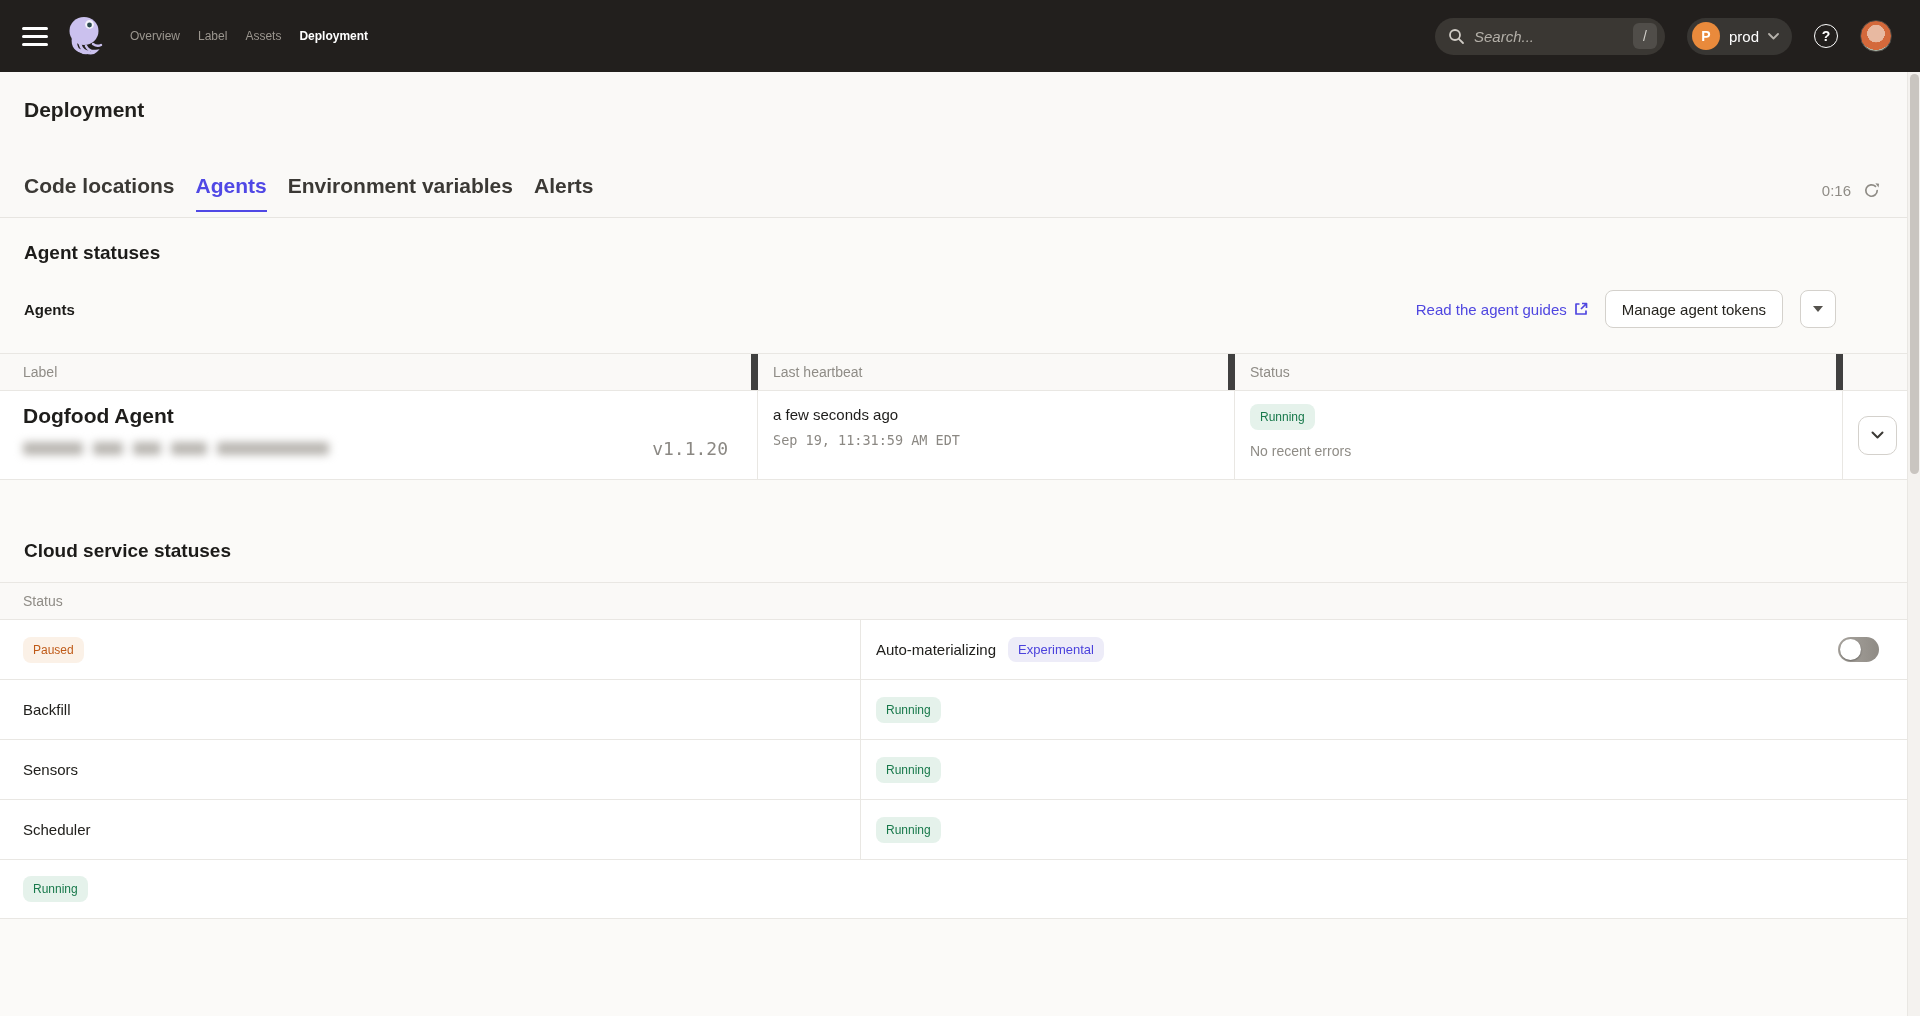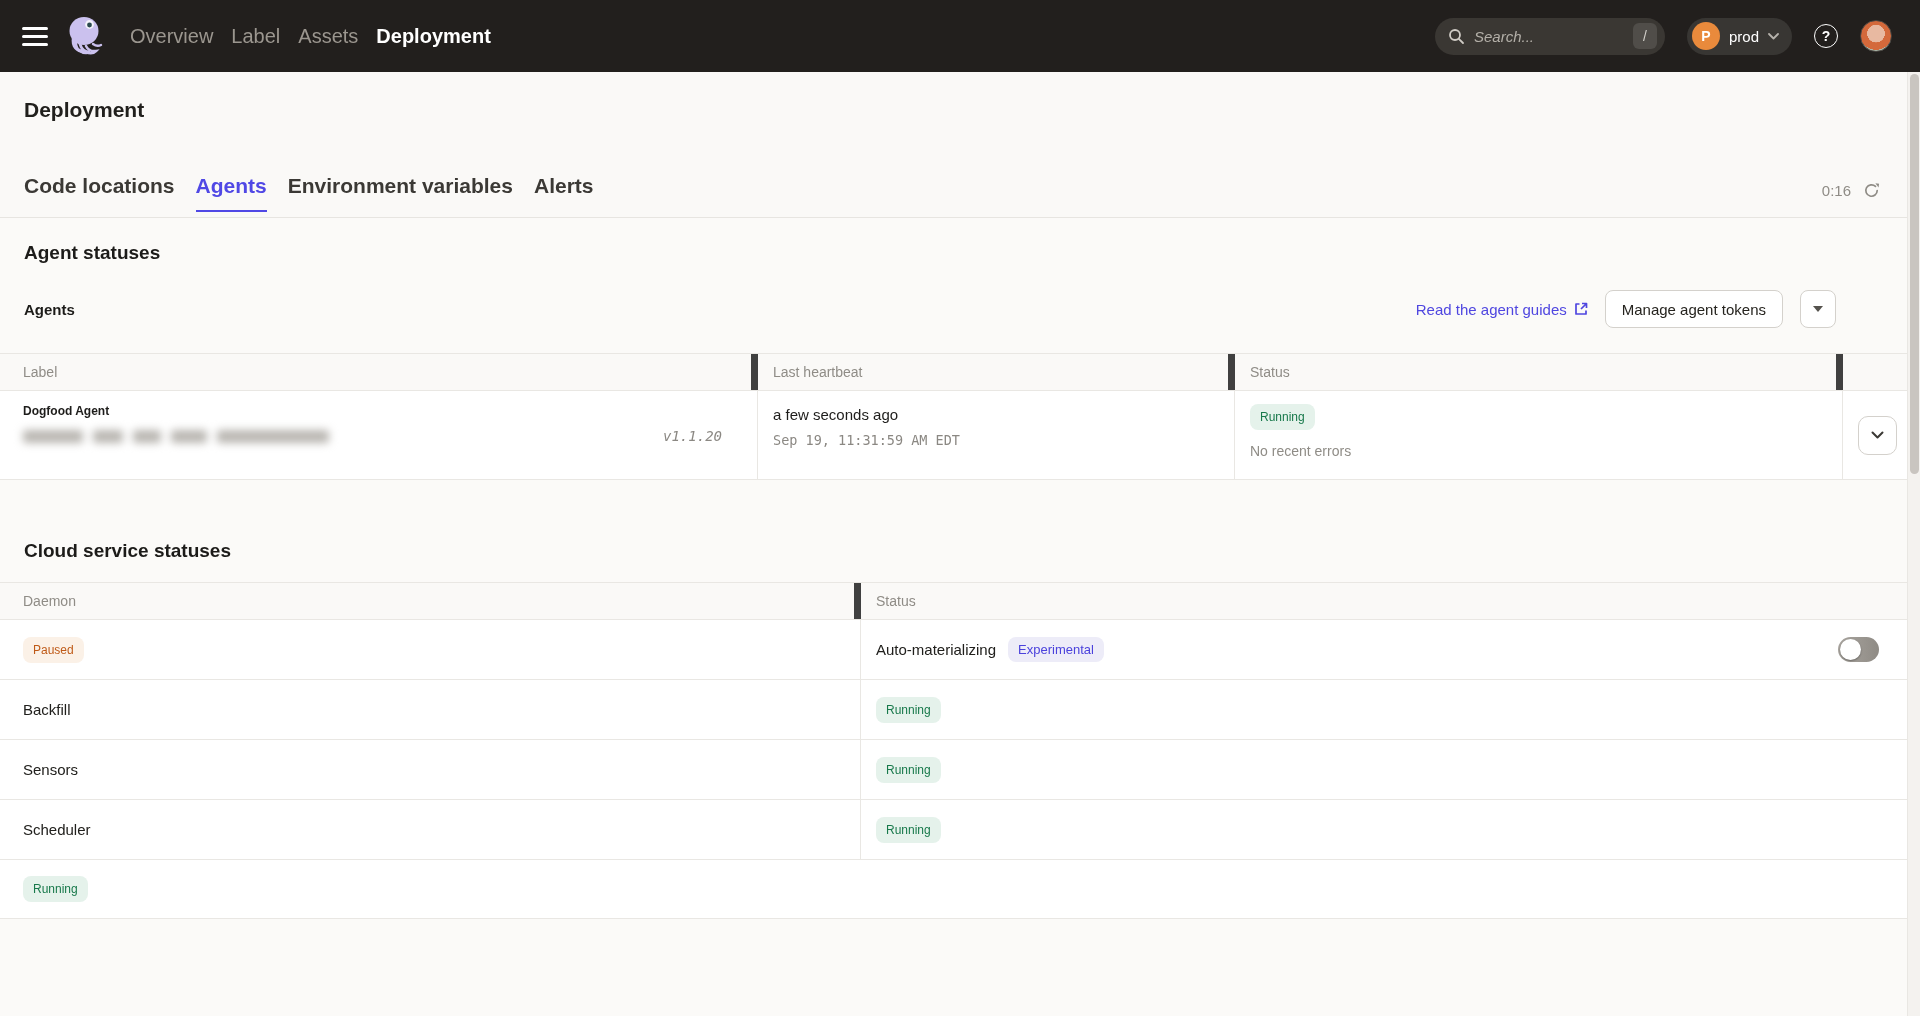--- a/index.html
+++ b/index.html
@@ -5,21 +5,21 @@
   * { margin:0; padding:0; box-sizing:border-box; }
   html,body { width:1920px; height:1016px; overflow:hidden; background:#FBFAF8;
     font-family:"Liberation Sans", sans-serif; color:#21201D; }
 
   
   .topbar { height:72px; background:#221F1D; display:flex; align-items:center; padding:0 28px 0 16px; }
   .hamburger { width:26px; height:26px; display:flex; flex-direction:column; justify-content:center; gap:5px; cursor:pointer; margin-left:6px;}
   .hamburger span { display:block; height:3px; border-radius:2px; background:#FFFFFF; }
   .logo { margin-left:18px; width:38px; height:42px; }
   .nav-links { display:flex; gap:18px; margin-left:26px; }
-  .nav-link { font-size:20px; color:#9B968F; cursor:pointer; }
+  .nav-link { font-size:12px; color:#9B968F; cursor:pointer; }
   .nav-link.active { color:#FFFFFF; font-weight:700; }
   .topbar-right { margin-left:auto; display:flex; align-items:center; gap:22px; }
   .searchbox { width:230px; height:37px; background:#3A3733; border-radius:19px; display:flex; align-items:center; padding:0 8px 0 13px; }
   .searchbox input { flex:1; background:transparent; border:none; outline:none; color:#D8D5D0; font-size:15px; font-family:"Liberation Sans",sans-serif; min-width:0;font-style:italic; }
   .searchbox input::placeholder { color:#B3AFA8; }
   .slash-key { width:24px; height:26px; background:#504D49; border-radius:6px; color:#D3D0CB; font-size:14px; display:flex; align-items:center; justify-content:center; }
   .org-chip { height:37px; background:#383633; border-radius:19px; display:flex; align-items:center; gap:9px; padding:0 13px 0 5px; cursor:pointer; }
   .org-avatar { width:28px; height:28px; border-radius:50%; background:#E98A3C; color:#FFFFFF; font-size:14px; font-weight:700; display:flex; align-items:center; justify-content:center; }
   .org-name { color:#FFFFFF; font-size:15px; }
   .help-icon { width:24px; height:24px; border:1.6px solid #FFFFFF; border-radius:50%; color:#FFFFFF; font-size:14px; font-weight:700; display:flex; align-items:center; justify-content:center; cursor:pointer; position:relative; }
@@ -54,25 +54,25 @@
   .tbl .hrow { background:#FAF9F7; }
   .tbl-agents .hrow, .tbl-agents .drow { grid-template-columns:758px 477px 608px 1fr; }
   .tbl-cloud  .hrow, .tbl-cloud  .drow { grid-template-columns:861px 1fr; }
   .tbl .last { border-bottom:1px solid #E9E7E3; }
   .hcell { font-size:14px; color:#8F8C86; padding:10px 15px; border-right:7px solid #404040; }
   .hcell:first-child { padding-left:23px; }
   .hcell:last-child, .dcell:last-child { border-right:none; }
   .dcell { padding:13px 15px; border-right:1px solid #E9E7E3; display:flex; flex-direction:column; }
   .dcell:first-child { padding-left:23px; }
   .tbl-agents .drow { height:90px; }
-  .agent-name { font-size:12px; font-weight:700; color:#1E1D1B; }
+  .agent-name { font-size:21px; font-weight:700; color:#1E1D1B; }
   .id-line { display:flex; align-items:center; margin-top:10px; }
   .redacted { display:flex; gap:10px; filter:blur(4px); }
   .redacted i { display:block; height:13px; border-radius:3px; background:#B9B6B1; }
-  .agent-version { margin-left:auto; margin-right:20px; font-family:"DejaVu Sans Mono",monospace; font-size:14px; color:#8B8883;font-style:italic; }
+  .agent-version { margin-left:auto; margin-right:14px; font-family:"DejaVu Sans Mono",monospace; font-size:18px; color:#8B8883; }
   .hb-rel { font-size:15px; color:#1E1D1B; padding-top:2px; }
   .hb-abs { margin-top:9px; font-family:"DejaVu Sans Mono",monospace; font-size:13.5px; color:#8B8883; }
   .badge { display:inline-flex; align-items:center; height:26px; padding:0 10px; border-radius:8px; font-size:12px; width:max-content; }
   .badge-running { background:#E5F2EB; color:#18794B; }
   .badge-paused { background:#FBF1E7; color:#BF5A17; }
   .badge-exp { background:#EDECF8; color:#4B42DC; font-size:13px; height:25px; }
   .status-detail { margin-top:13px; font-size:14px; color:#8F8C86; }
   .row-actions { align-items:center; justify-content:center; flex-direction:row !important; }
   .expand-btn { width:39px; height:39px; background:#fff; border:1px solid #D4D1CC; border-radius:10px; display:flex; align-items:center; justify-content:center; cursor:pointer; }
 
@@ -220,21 +220,20 @@
           </svg>
         </button>
       </div>
     </div>
   </div>
 
   <h2 class="section-h2 cloud-h2">Cloud service statuses</h2>
 
   <div class="tbl tbl-cloud">
     <div class="hrow">
-      <div class="hcell">Daemon</div>
       <div class="hcell">Status</div>
     </div>
 
     <div class="drow">
       <div class="dcell">
         <span class="badge badge-paused">Paused</span>
       </div>
       <div class="dcell">
         <span class="daemon-name">Auto-materializing</span>
         <span class="badge badge-exp badge-gap">Experimental</span>

